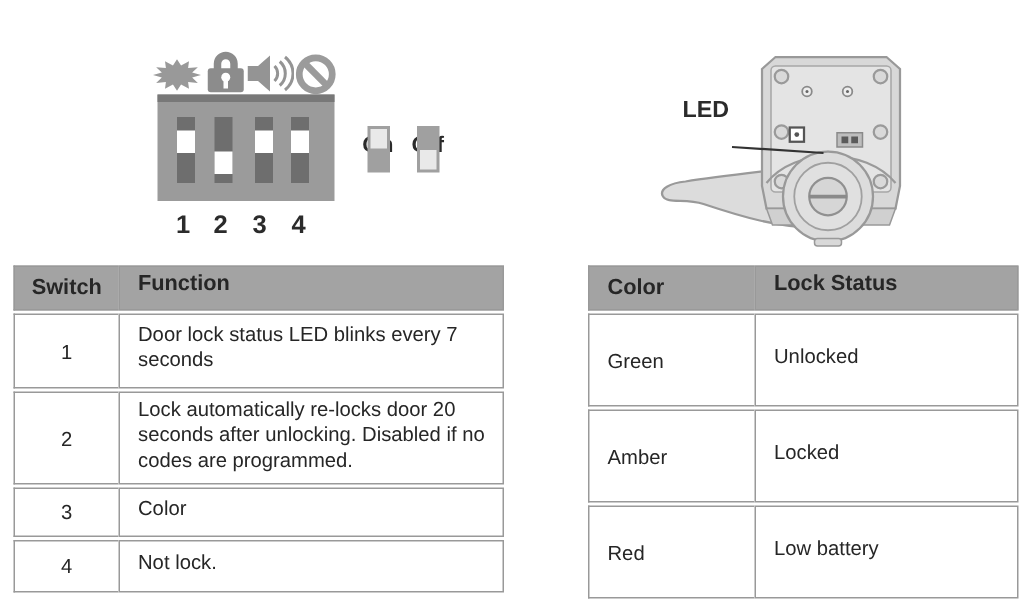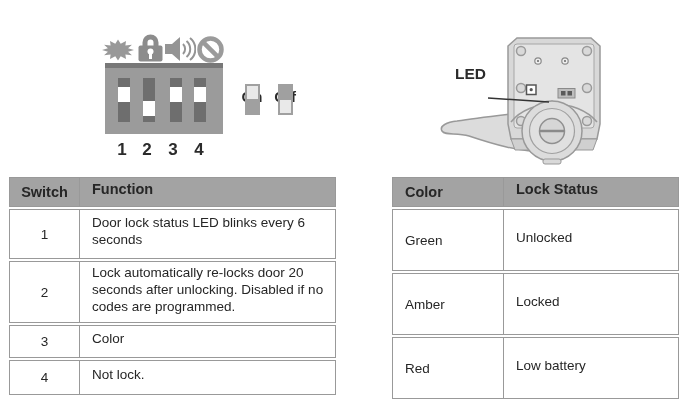--- a/index.html
+++ b/index.html
@@ -165,21 +165,21 @@
   <table class="manual" id="switch-table">
     <thead>
       <tr>
         <th class="c1">Switch</th>
         <th class="c2">Function</th>
       </tr>
     </thead>
     <tbody>
       <tr>
         <td class="c1 h50">1</td>
-        <td class="c2 h50">Door lock status LED blinks every 6 seconds</td>
+        <td class="c2 h50">Door lock status LED blinks every 7 seconds</td>
       </tr>
       <tr>
         <td class="c1 h62">2</td>
         <td class="c2 h62">Lock automatically re-locks door 20 seconds after unlocking. Disabled if no codes are programmed.</td>
       </tr>
       <tr>
         <td class="c1 h33">3</td>
         <td class="c2 h33">Color</td>
       </tr>
       <tr>

